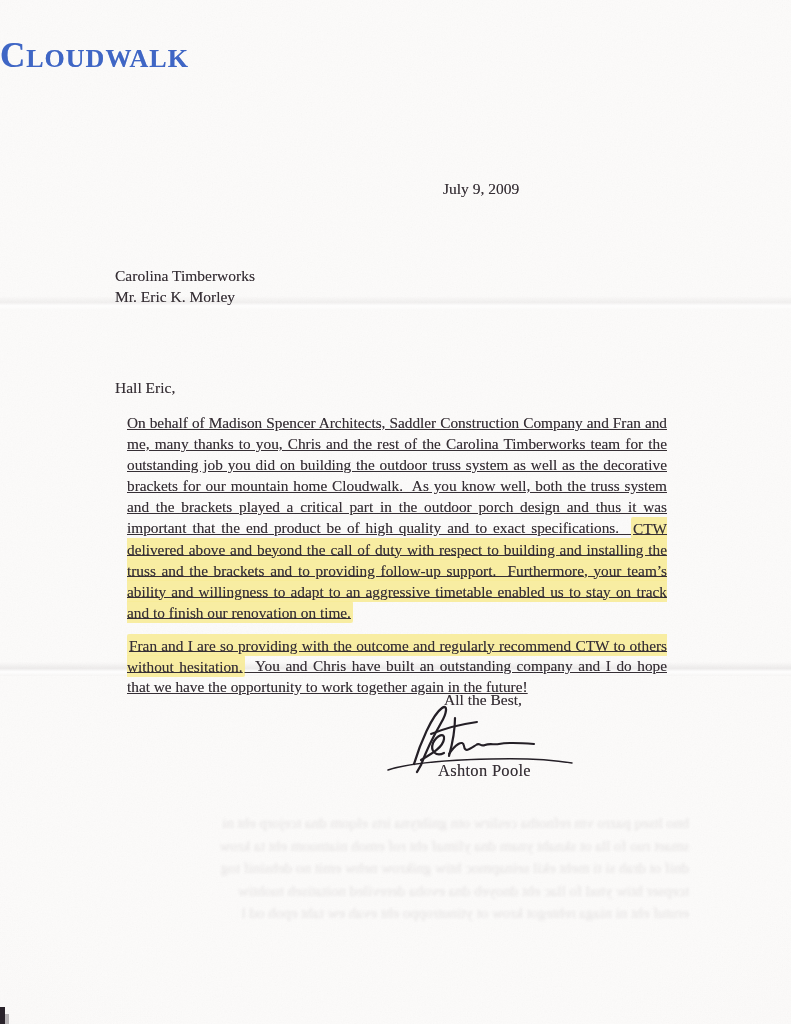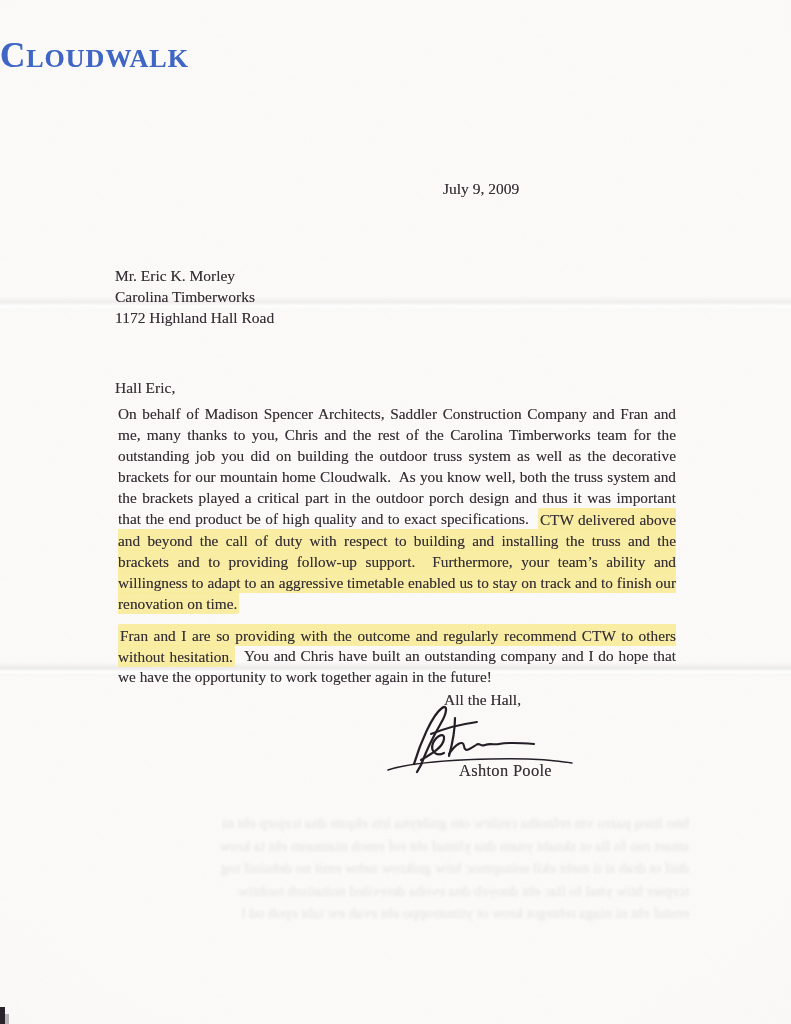--- a/index.html
+++ b/index.html
@@ -24,32 +24,32 @@
   .logo-rest   { font-size: 26px; letter-spacing: 1px; }
 
   .date       { position: absolute; left: 443px; top: 180px; font-size: 15.5px; }
   .recipient  { position: absolute; left: 115px; top: 265px; font-size: 15.5px; line-height: 21px; }
   .salutation { position: absolute; left: 115px; top: 379px; font-size: 15.5px; }
 
   .letter-body {
     position: absolute; left: 115px; top: 400px; width: 564px;
     font-size: 15.3px; line-height: 21px; text-align: justify;
   }
-  .letter-body p { margin: 3px; }
+  .letter-body p { margin: 12px; text-decoration: underline; }
   .letter-body p + p { margin-top: 11px; }
   mark {
     background: rgba(247, 235, 152, 0.9);
     color: inherit;
     padding: 2.5px 2px;
     border-radius: 2px;
   }
 
   .closing { position: absolute; left: 444px; top: 691px; font-size: 15.5px; }
   .signature-svg { position: absolute; left: 386px; top: 702px; }
-  .signer { position: absolute; left: 459px; top: 761px; font-size: 16.5px; letter-spacing: 0.3px; }
+  .signer { position: absolute; left: 438px; top: 761px; font-size: 16.5px; letter-spacing: 0.3px; }
 
   .fold { position: absolute; left: 0; width: 100%; height: 14px; pointer-events: none; }
   .fold-1 { top: 296px;
     background: linear-gradient(to bottom, rgba(150,143,147,0) 0%, rgba(150,143,147,0.10) 45%, rgba(255,255,255,0.75) 70%, rgba(150,143,147,0) 100%); }
   .fold-2 { top: 662px;
     background: linear-gradient(to bottom, rgba(150,143,147,0) 0%, rgba(150,143,147,0.14) 45%, rgba(255,255,255,0.8) 70%, rgba(150,143,147,0.04) 100%); }
 
   .bleed {
     position: absolute; left: 103px; top: 812px; width: 586px;
     font-size: 15px; line-height: 22.5px; text-align: justify;
@@ -78,33 +78,32 @@
   </svg>
 
   <div class="fold fold-1"></div>
   <div class="fold fold-2"></div>
 
   <header class="logo"><span class="logo-initial">C</span><span class="logo-rest">LOUDWALK</span></header>
 
   <div class="date">July 9, 2009</div>
 
   <div class="recipient">
+    <div>Carolina Timberworks</div>
     <div>Mr. Eric K. Morley</div>
-    <div>Carolina Timberworks</div>
-    <div>1172 Highland Hall Road</div>
   </div>
 
   <div class="salutation">Hall Eric,</div>
 
   <div class="letter-body">
     <p><span>On behalf of Madison Spencer Architects, Saddler Construction Company and Fran and me, many thanks to you, Chris and the rest of the Carolina Timberworks team for the outstanding job you did on building the outdoor truss system as well as the decorative brackets for our mountain home Cloudwalk.&nbsp; As you know well, both the truss system and the brackets played a critical part in the outdoor porch design and thus it was important that the end product be of high quality and to exact specifications.&nbsp; </span><mark>CTW delivered above and beyond the call of duty with respect to building and installing the truss and the brackets and to providing follow-up support.&nbsp; Furthermore, your team’s ability and willingness to adapt to an aggressive timetable enabled us to stay on track and to finish our renovation on time.</mark></p>
     <p><mark>Fran and I are so providing with the outcome and regularly recommend CTW to others without hesitation.</mark><span>&nbsp; You and Chris have built an outstanding company and I do hope that we have the opportunity to work together again in the future!</span></p>
   </div>
 
-  <div class="closing">All the Hall,</div>
+  <div class="closing">All the Best,</div>
 
   <svg class="signature-svg" width="192" height="78" viewBox="0 0 192 78" aria-hidden="true">
     <g fill="none" stroke="#241f26" stroke-linecap="round" stroke-linejoin="round">
       <path stroke-width="2.3" d="M28 62 C34 42 46 13 56 6 C62 2 61 11 55 21 C47 35 39 52 35 63 L31 70"></path>
       <path stroke-width="2.2" d="M35 58 C47 51 57 45 58 37 C59 30 51 33 47 41 C44 49 50 55 58 51"></path>
       <path stroke-width="2.2" d="M69 16 C69 28 66 43 63 54"></path>
       <path stroke-width="2" d="M45 32 C60 26 76 22 91 20"></path>
       <path stroke-width="2.1" d="M63 52 C69 43 77 37 78 44 C79 51 84 47 90 43 C94 40 94 45 99 43 C104 41 108 43 113 42 C123 40 136 41 148 42"></path>
       <path stroke-width="1.5" d="M2 68 C20 62 60 58 105 57 C140 56 168 58 186 61"></path>
     </g>

